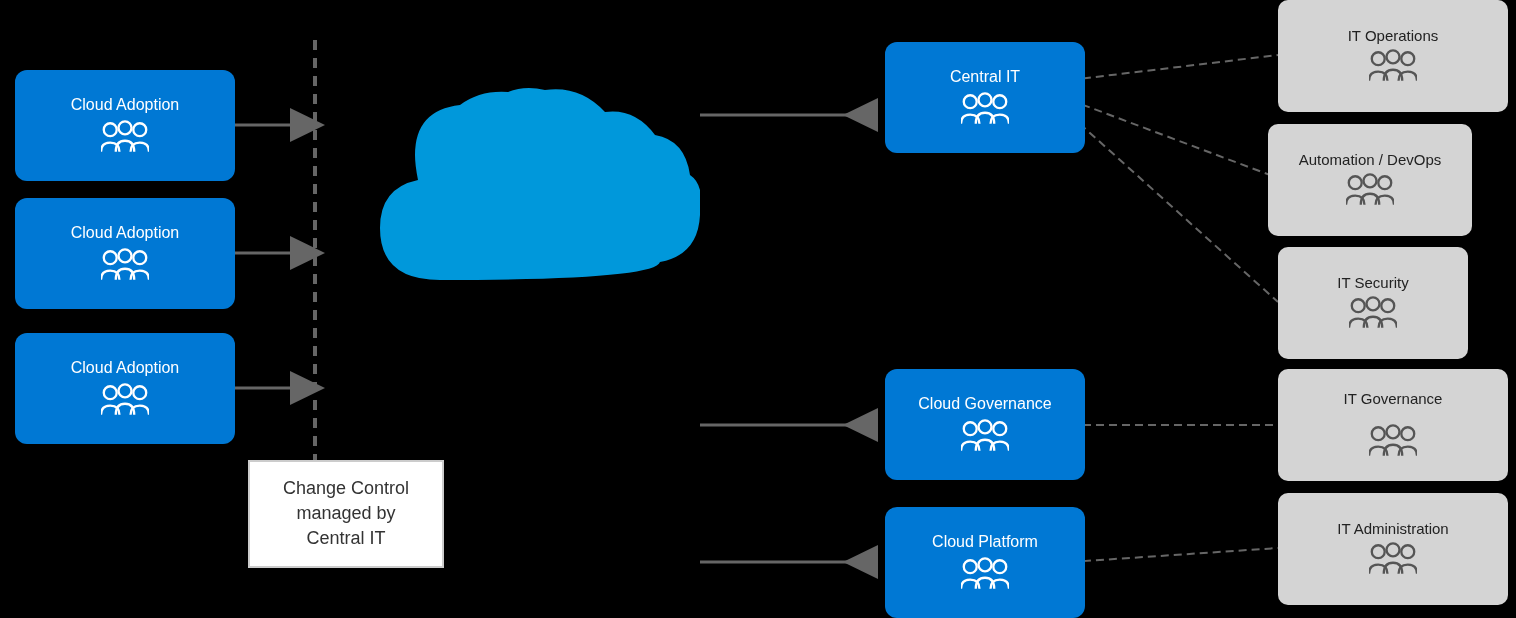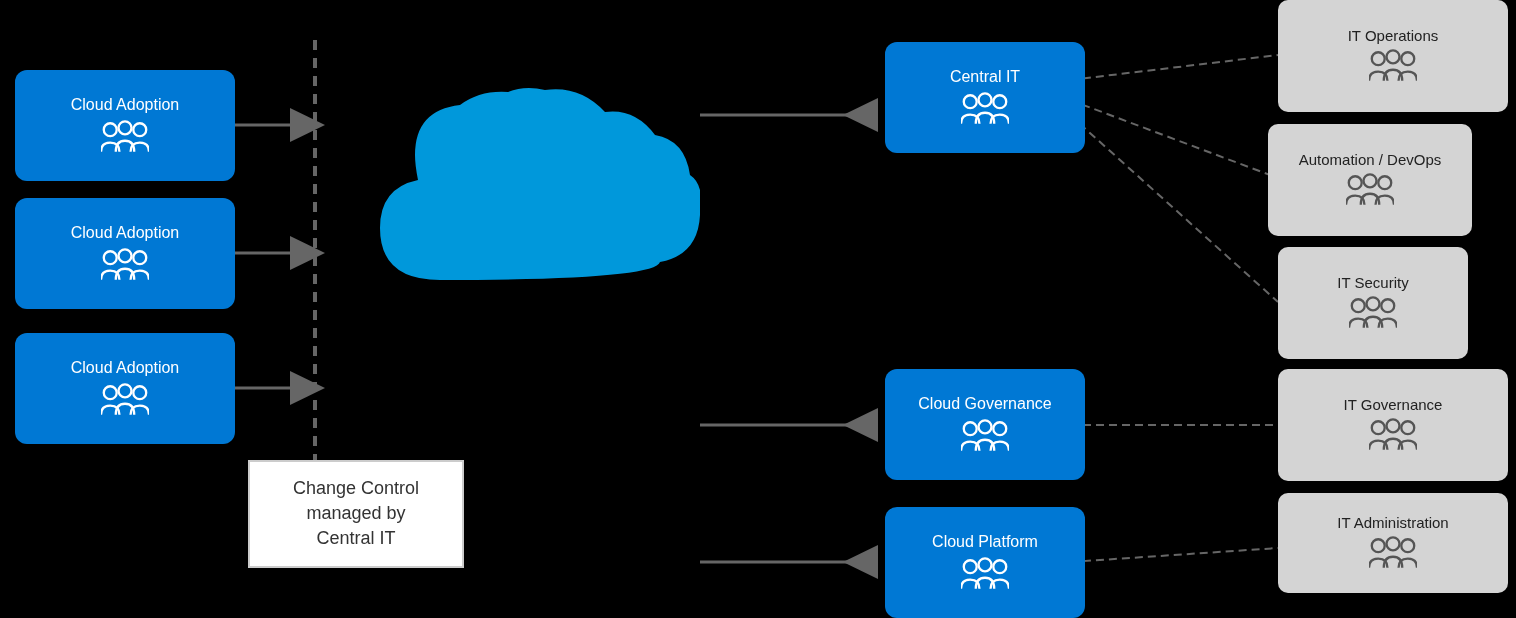--- a/index.html
+++ b/index.html
@@ -74,21 +74,21 @@
       height: 260px;
     }
 
     
     .change-control {
       position: absolute;
       background: #fff;
       border: 2px solid #ccc;
       left: 248px;
       top: 460px;
-      width: 216px;
+      width: 196px;
       padding: 14px;
       text-align: center;
       font-size: 18px;
       color: #333;
       line-height: 1.4;
     }
 
     
     .lines-svg {
       position: absolute;
@@ -262,33 +262,33 @@
     <svg class="people-icon" viewBox="0 0 52 38" fill="none">
       <circle cx="10" cy="10" r="7" stroke="#555" stroke-width="2.5" fill="none"></circle>
       <path d="M0 34 Q0 24 10 24 Q20 24 20 34" stroke="#555" stroke-width="2.5" fill="none"></path>
       <circle cx="26" cy="8" r="7" stroke="#555" stroke-width="2.5" fill="none"></circle>
       <path d="M16 34 Q16 22 26 22 Q36 22 36 34" stroke="#555" stroke-width="2.5" fill="none"></path>
       <circle cx="42" cy="10" r="7" stroke="#555" stroke-width="2.5" fill="none"></circle>
       <path d="M32 34 Q32 24 42 24 Q52 24 52 34" stroke="#555" stroke-width="2.5" fill="none"></path>
     </svg>
   </div>
 
-  <div class="gray-box" style="top:369px; left:1278px; width:230px; height:112px;">
+  <div class="gray-box" style="top:369px; left:1278px; width:230px; height:112px;justify-content:space-between;">
     <span class="box-label">IT Governance</span>
     <svg class="people-icon" viewBox="0 0 52 38" fill="none">
       <circle cx="10" cy="10" r="7" stroke="#555" stroke-width="2.5" fill="none"></circle>
       <path d="M0 34 Q0 24 10 24 Q20 24 20 34" stroke="#555" stroke-width="2.5" fill="none"></path>
       <circle cx="26" cy="8" r="7" stroke="#555" stroke-width="2.5" fill="none"></circle>
       <path d="M16 34 Q16 22 26 22 Q36 22 36 34" stroke="#555" stroke-width="2.5" fill="none"></path>
       <circle cx="42" cy="10" r="7" stroke="#555" stroke-width="2.5" fill="none"></circle>
       <path d="M32 34 Q32 24 42 24 Q52 24 52 34" stroke="#555" stroke-width="2.5" fill="none"></path>
     </svg>
   </div>
 
-  <div class="gray-box" style="top:493px; left:1278px; width:230px; height:100px;">
+  <div class="gray-box" style="top:493px; left:1278px; width:230px; height:112px;">
     <span class="box-label">IT Administration</span>
     <svg class="people-icon" viewBox="0 0 52 38" fill="none">
       <circle cx="10" cy="10" r="7" stroke="#555" stroke-width="2.5" fill="none"></circle>
       <path d="M0 34 Q0 24 10 24 Q20 24 20 34" stroke="#555" stroke-width="2.5" fill="none"></path>
       <circle cx="26" cy="8" r="7" stroke="#555" stroke-width="2.5" fill="none"></circle>
       <path d="M16 34 Q16 22 26 22 Q36 22 36 34" stroke="#555" stroke-width="2.5" fill="none"></path>
       <circle cx="42" cy="10" r="7" stroke="#555" stroke-width="2.5" fill="none"></circle>
       <path d="M32 34 Q32 24 42 24 Q52 24 52 34" stroke="#555" stroke-width="2.5" fill="none"></path>
     </svg>
   </div>

